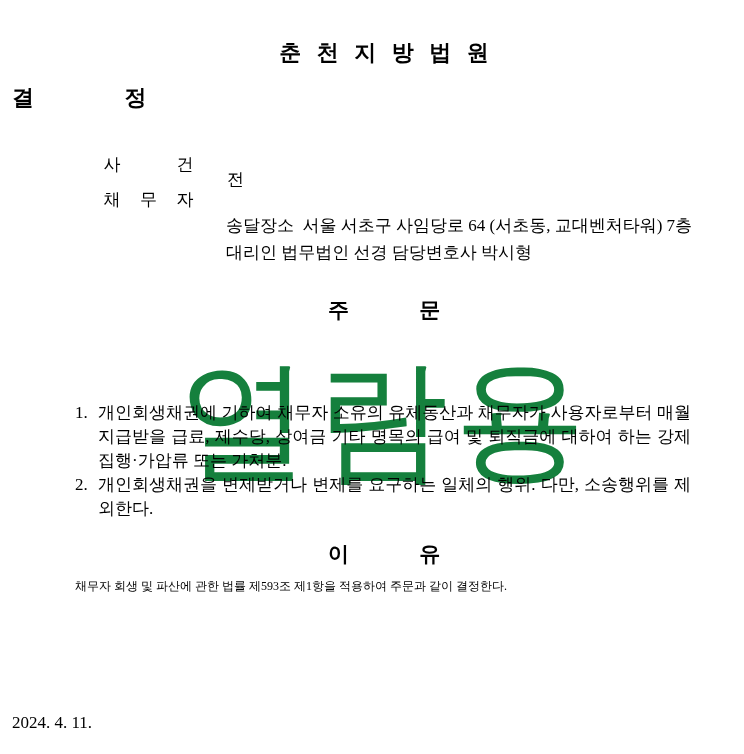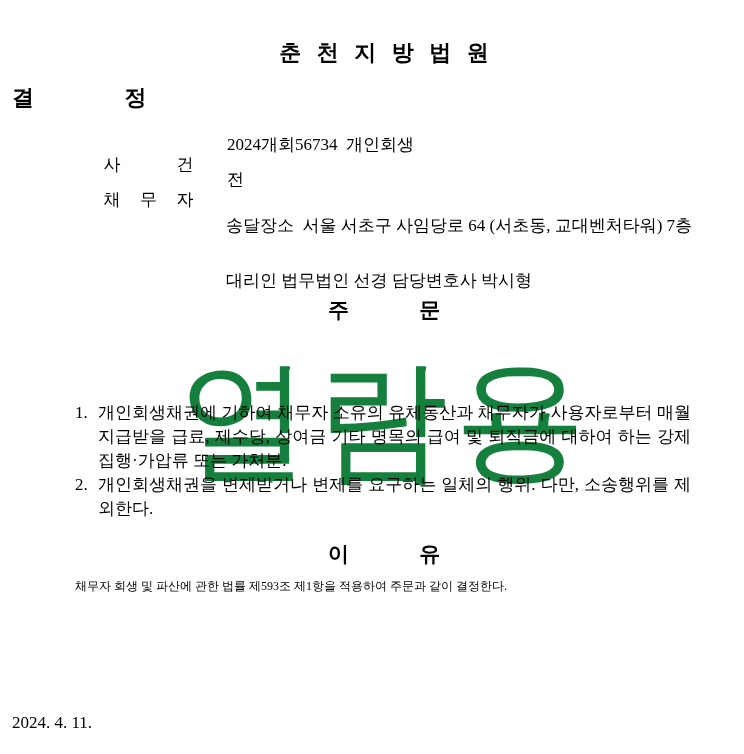--- a/index.html
+++ b/index.html
@@ -83,21 +83,21 @@
     white-space: pre;
   }
   .service-line {
     position: absolute;
     left: 214px;
     font-size: 17px;
     line-height: 20px;
     white-space: pre;
   }
   .service-line-1 { top: 216px; }
-  .service-line-2 { top: 243px; margin-top: 28px; }
+  .service-line-2 { top: 243px; }
   .section-heading {
     position: absolute;
     left: 0;
     width: 744px;
     text-align: center;
     font-size: 21px;
     font-weight: bold;
     word-spacing: 65px;
     white-space: pre;
   }
@@ -161,21 +161,20 @@
   <div class="watermark">열람용</div>
 
   <div class="content">
 
     <div class="court-name">춘 천 지 방 법 원</div>
 
     <div class="doc-type">결 정</div>
 
     <div class="case-row case-row-1">
       <span class="case-label">사 건</span>
-      <span class="case-value">2024개회56734  개인회생</span>
     </div>
 
     <div class="case-row case-row-2">
       <span class="case-label">채 무 자</span>
       <span class="case-value">전</span>
     </div>
 
     <div class="service-line service-line-1">송달장소  서울 서초구 사임당로 64 (서초동, 교대벤처타워) 7층</div>
 
     <div class="service-line service-line-2">대리인 법무법인 선경 담당변호사 박시형</div>

